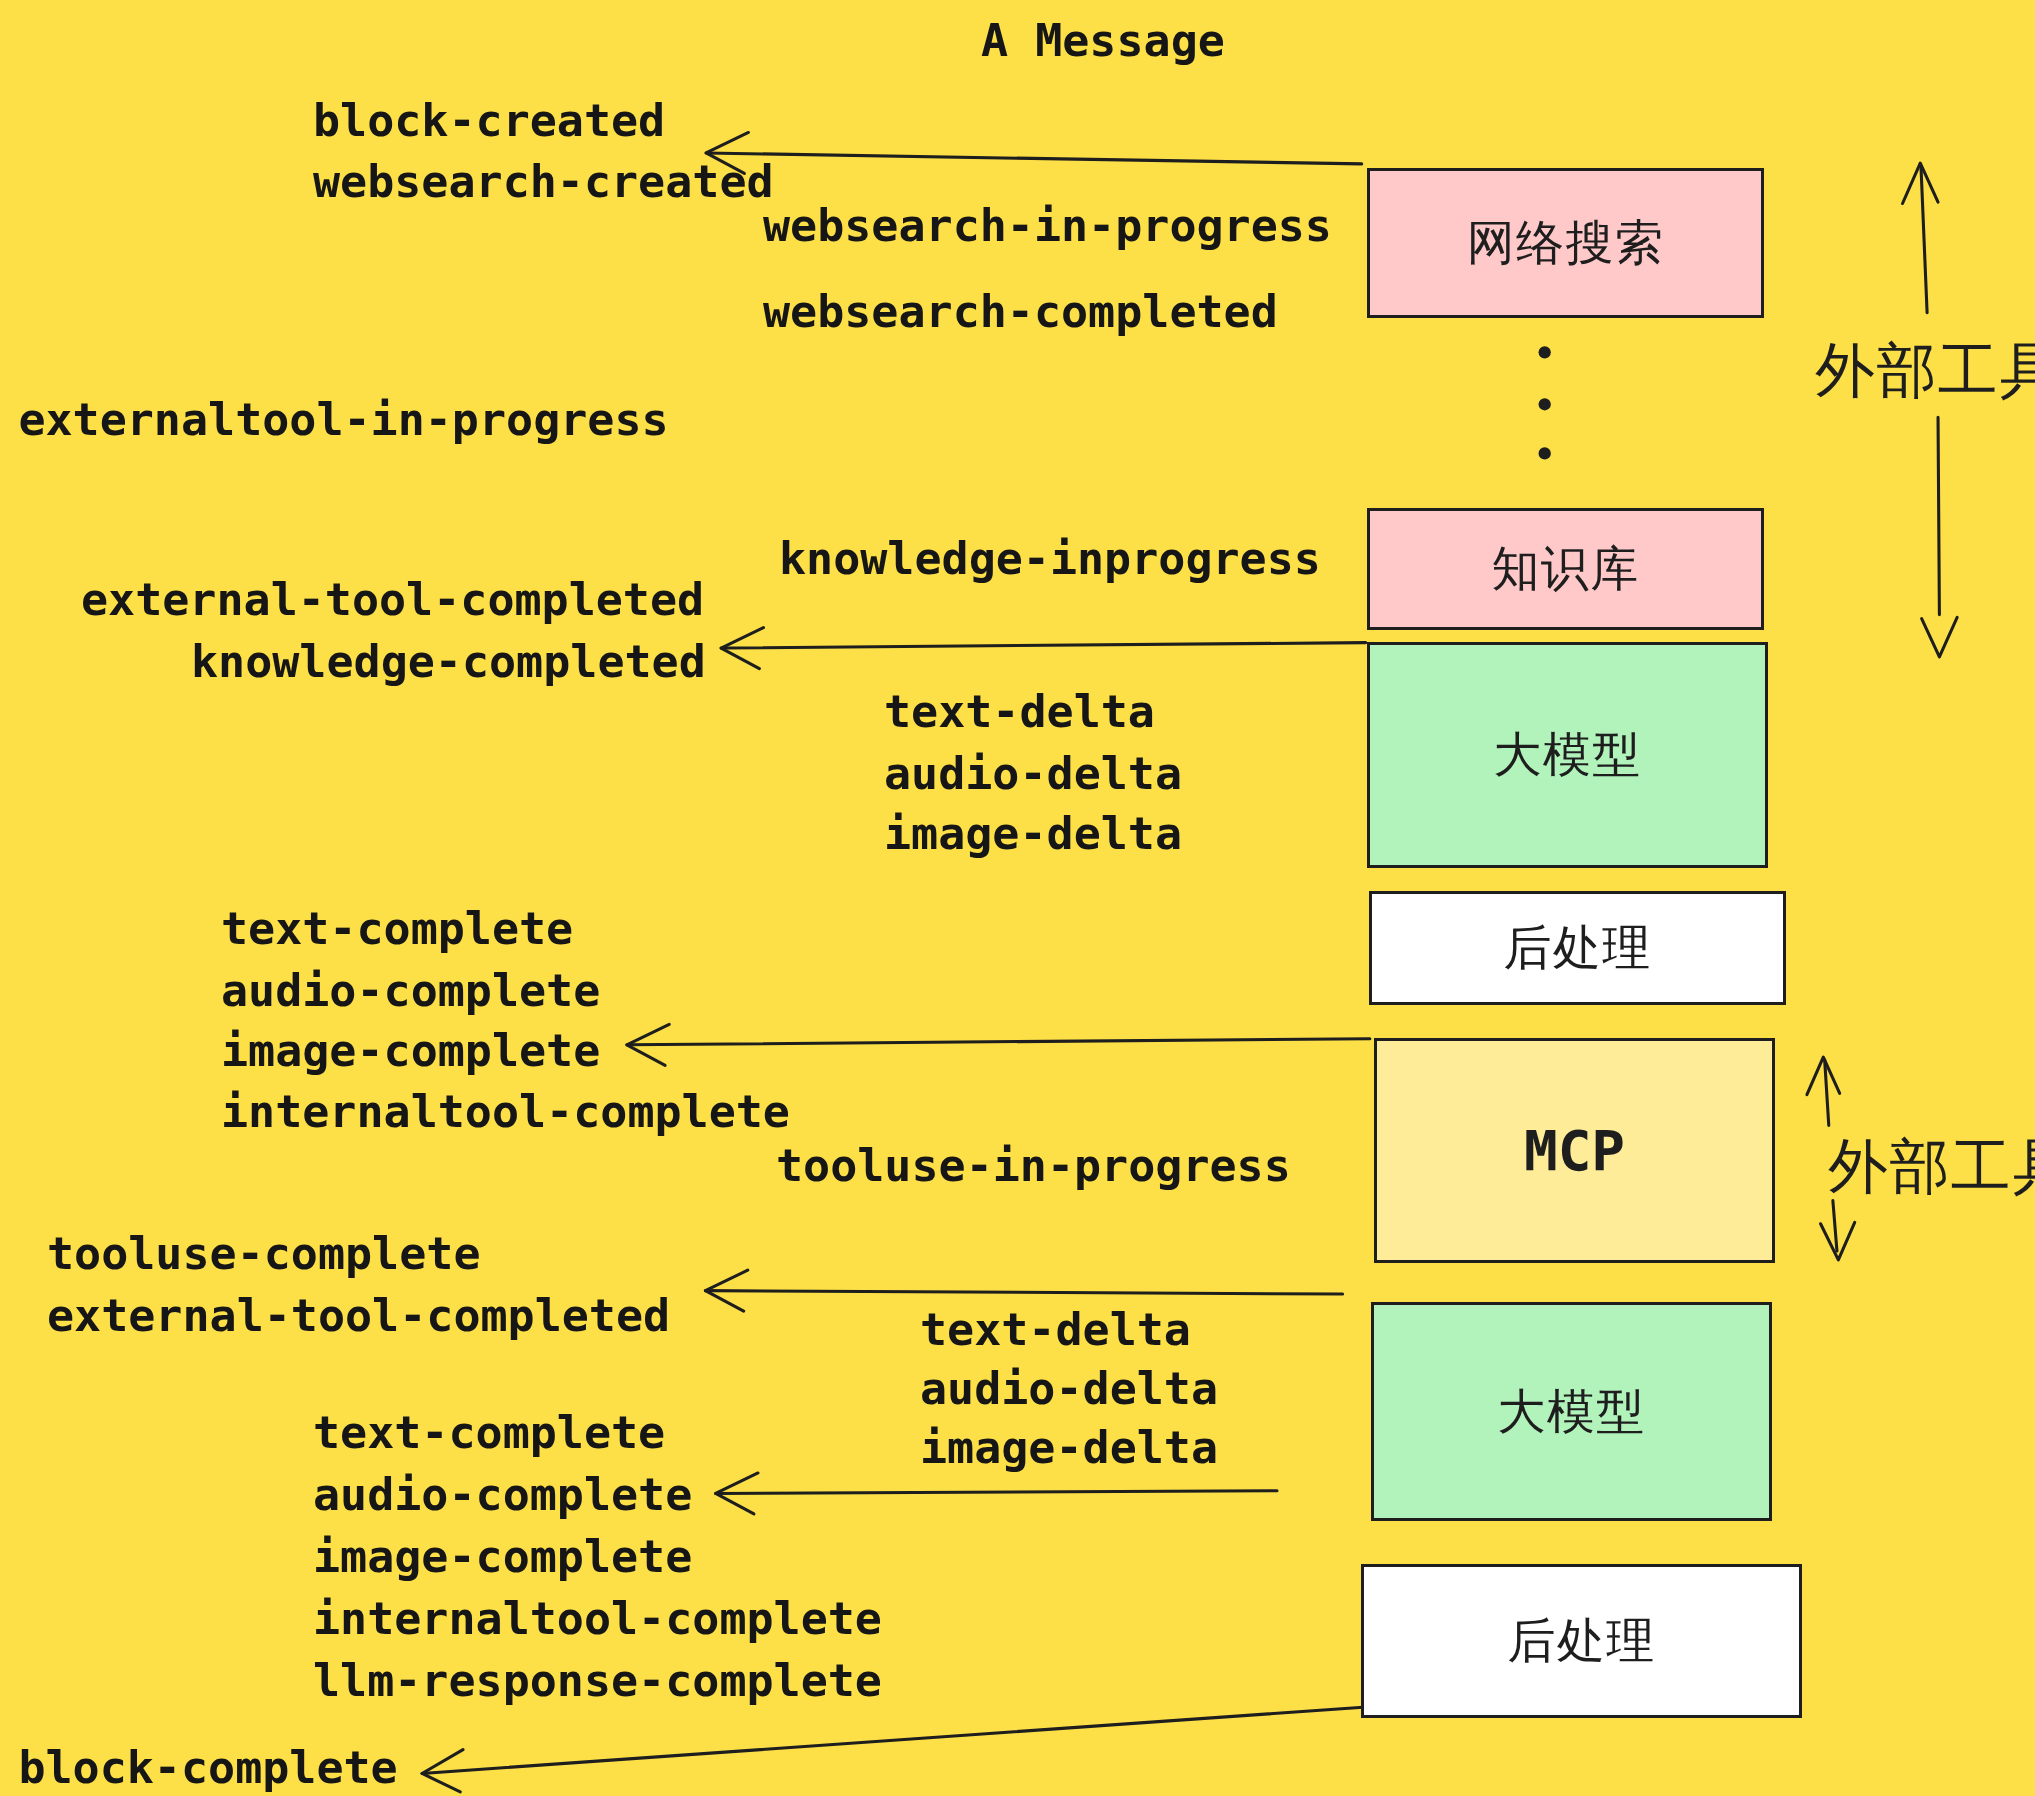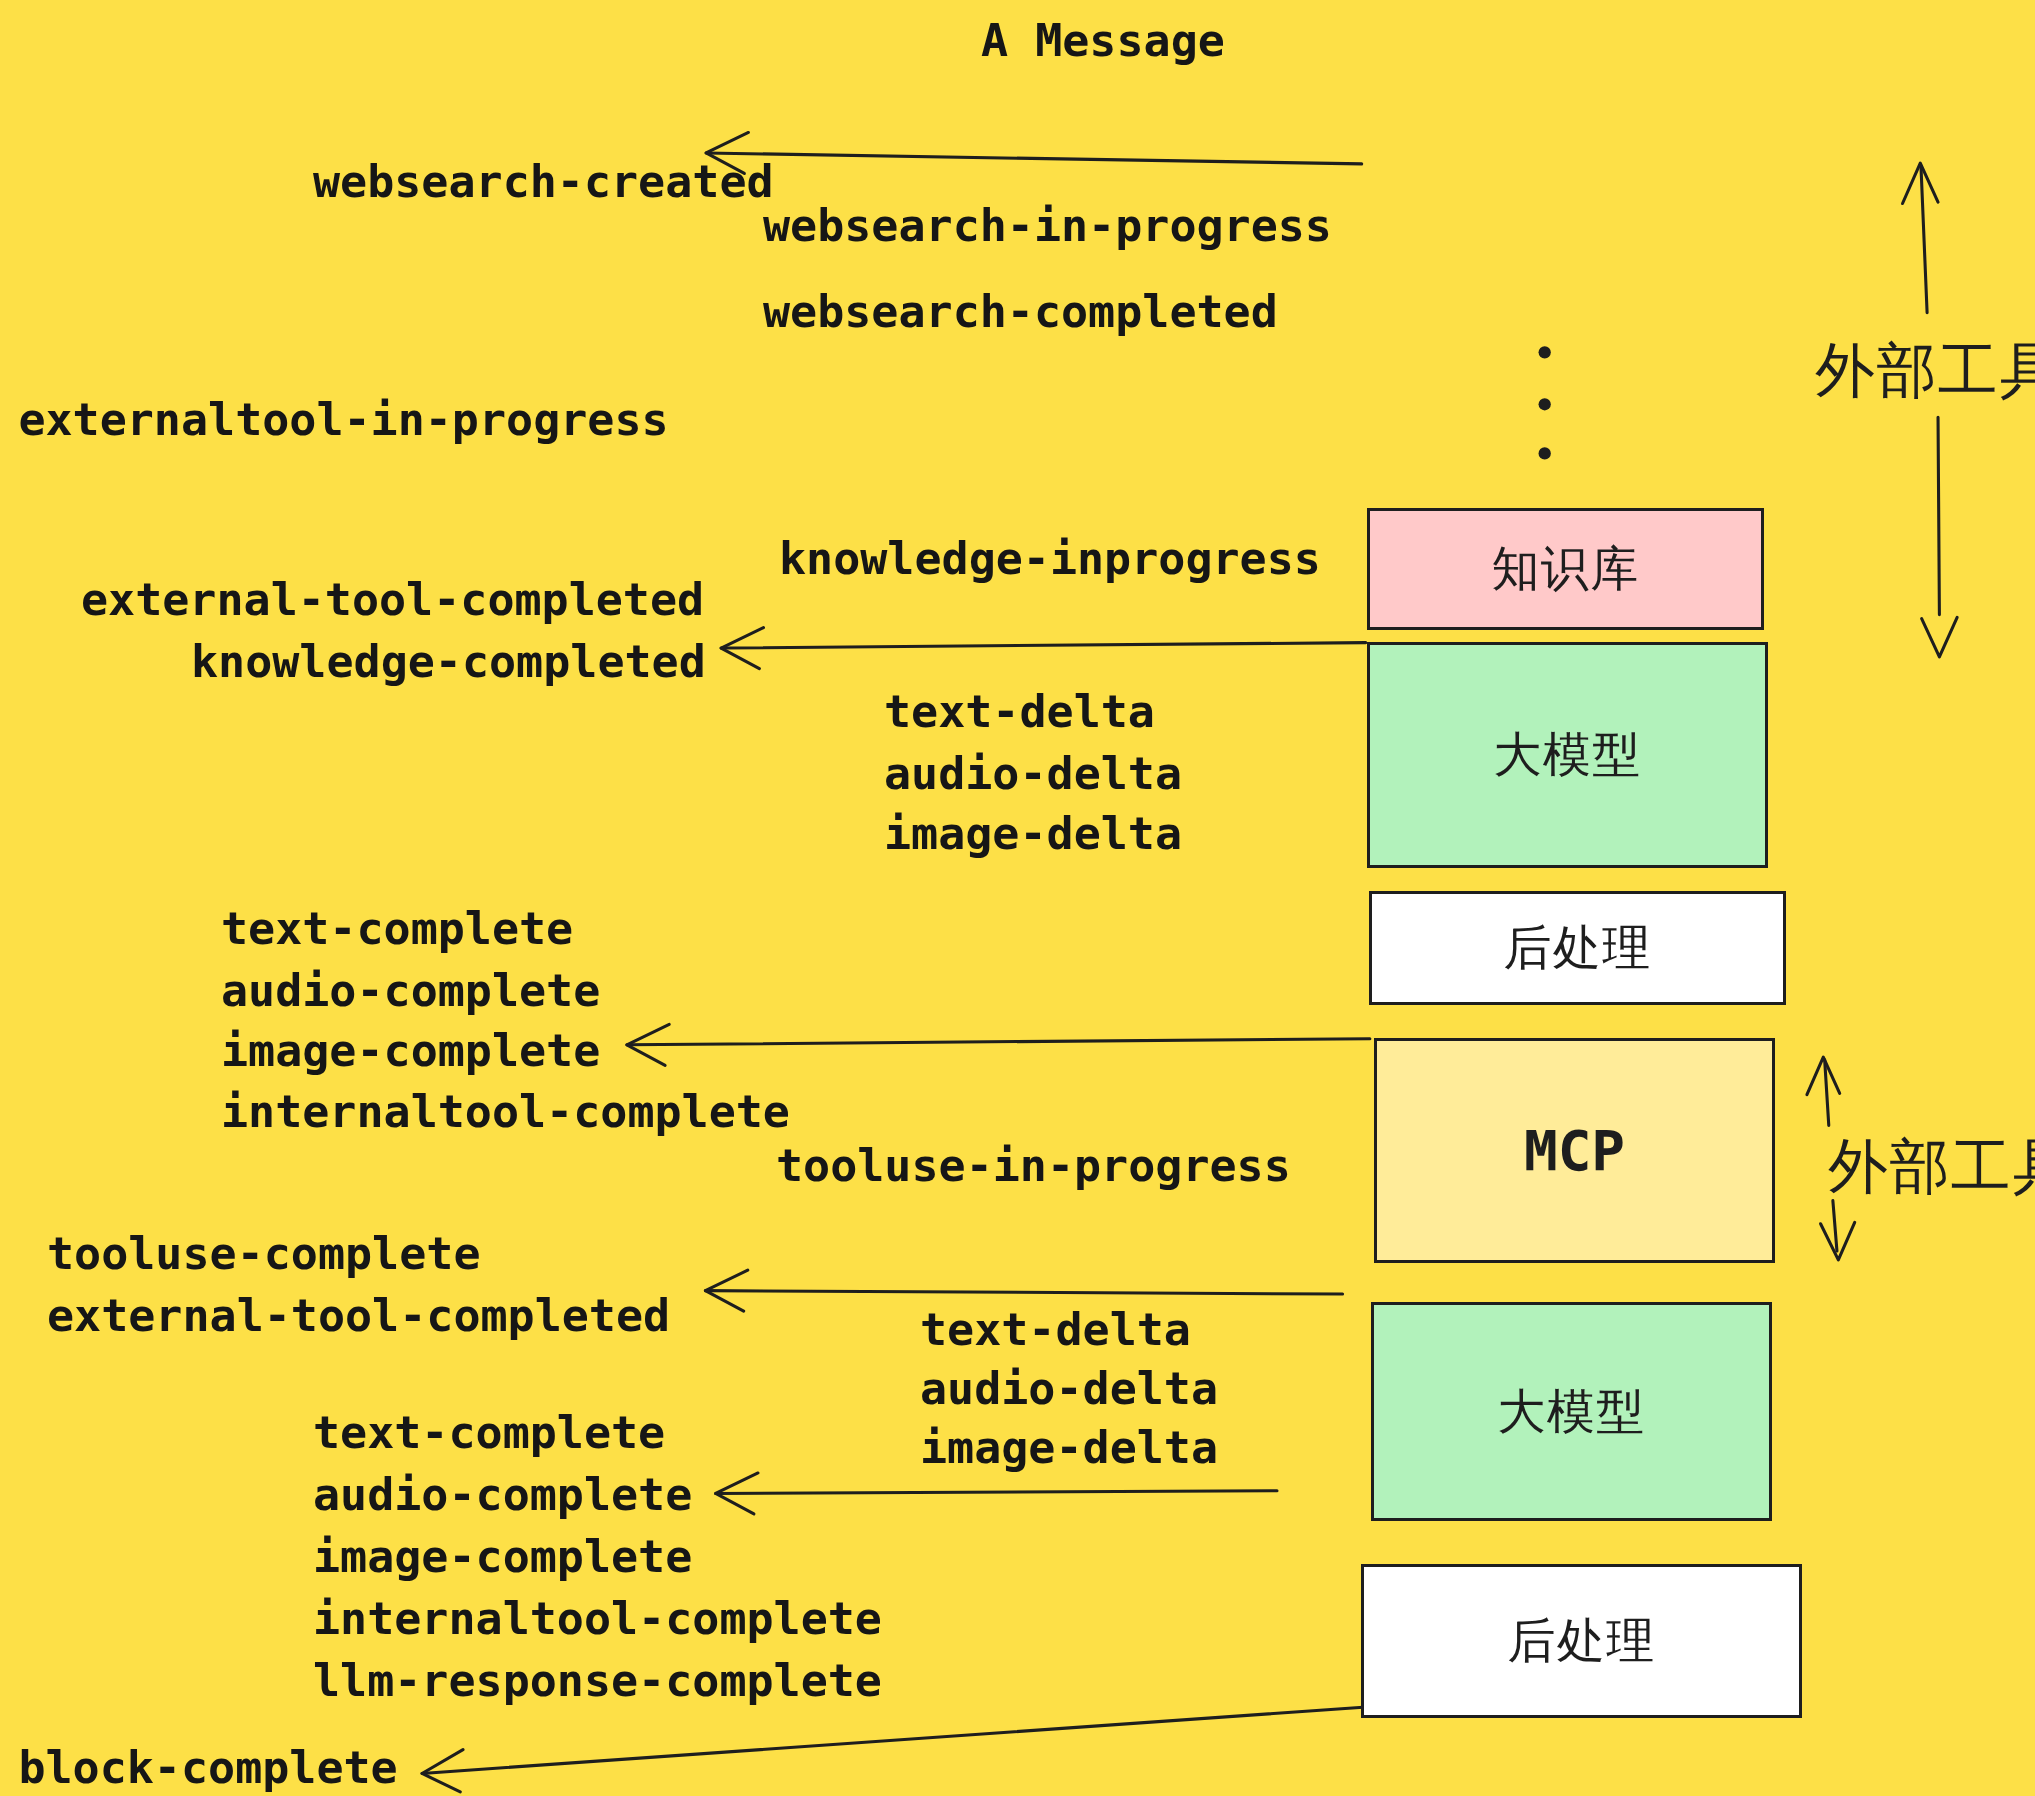--- a/index.html
+++ b/index.html
@@ -112,20 +112,23 @@
 
     <g fill="#1e1e1e" stroke="none">
       <circle cx="2262" cy="516" r="9"></circle>
       <circle cx="2262" cy="592" r="9"></circle>
       <circle cx="2262" cy="664" r="9"></circle>
     </g>
   </svg>
 
   <div class="title" style="left:981px;top:13.7px;">A Message</div>
 
+  <div class="box" style="left: 1367px; top: 168px; width: 397px; height: 150px; background: rgb(255, 201, 201);">
+    <span class="lbl">网络搜索</span>
+  </div>
 
   <div class="box" style="left: 1367px; top: 508px; width: 397px; height: 122px; background: rgb(255, 201, 201);">
     <span class="lbl">知识库</span>
   </div>
 
   <div class="box" style="left: 1367px; top: 642px; width: 401px; height: 226px; background: rgb(178, 242, 187);">
     <span class="lbl">大模型</span>
   </div>
 
   <div class="box" style="left: 1369px; top: 891px; width: 417px; height: 114px; background: rgb(255, 255, 255);">
@@ -140,20 +143,21 @@
     <span class="lbl">大模型</span>
   </div>
 
   <div class="box" style="left: 1361px; top: 1564px; width: 441px; height: 154px; background: rgb(255, 255, 255);">
     <span class="lbl">后处理</span>
   </div>
 
   <div class="side-label" style="left:1815px;top:331px;">外部工具</div>
   <div class="side-label" style="left:1828px;top:1127px;">外部工具</div>
 
+  <div class="ev" style="left:313px;top:96px;">block-created</div>
   <div class="ev" style="left:763px;top:201px;">websearch-in-progress</div>
   <div class="ev" style="left:313px;top:157px;">websearch-created</div>
   <div class="ev" style="left:763px;top:287px;">websearch-completed</div>
   <div class="ev" style="left:18.4px;top:395px;">externaltool-in-progress</div>
   <div class="ev" style="left:779px;top:534px;">knowledge-inprogress</div>
   <div class="ev" style="left:81px;top:575px;">external-tool-completed</div>
   <div class="ev" style="left:191px;top:637px;">knowledge-completed</div>
   <div class="ev" style="left:884px;top:687px;">text-delta</div>
   <div class="ev" style="left:884px;top:749px;">audio-delta</div>
   <div class="ev" style="left:884px;top:809px;">image-delta</div>

